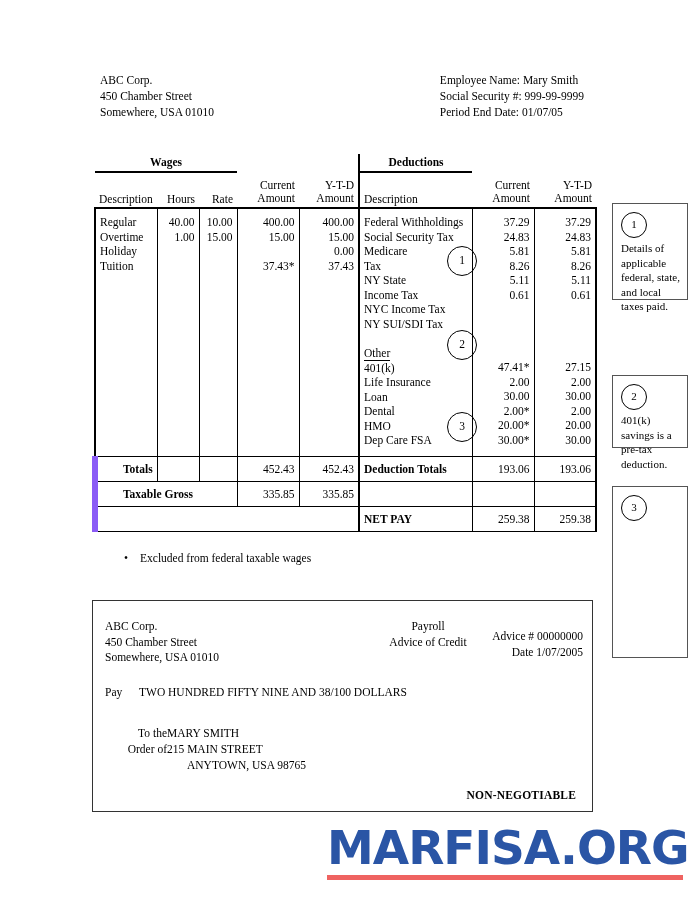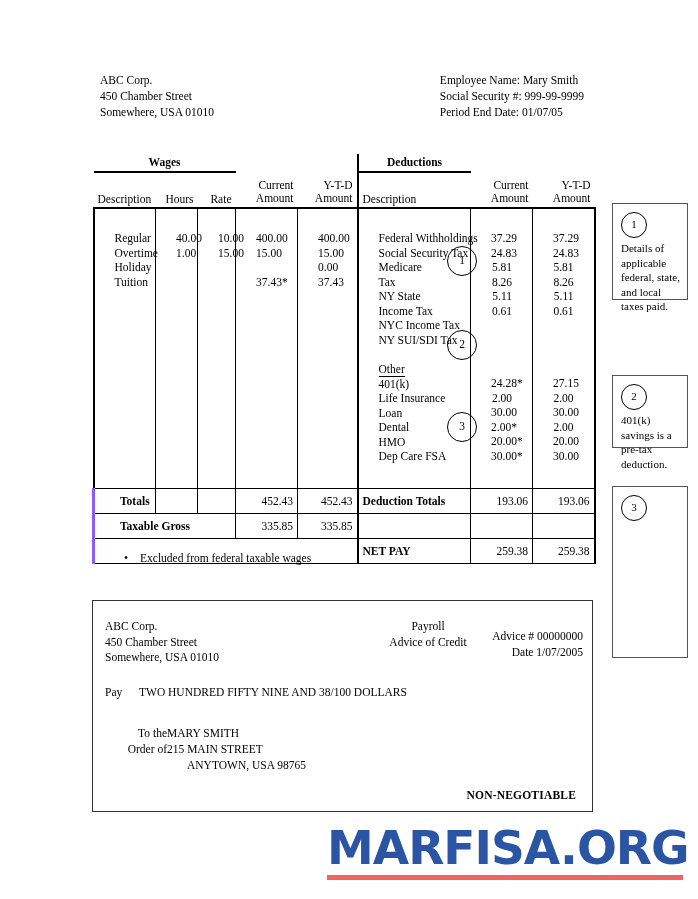--- a/index.html
+++ b/index.html
@@ -73,21 +73,21 @@
   }
   .chead .two { line-height: 13px; }
   .chead .r { text-align: right; padding-right: 4px; }
   .chead .l { text-align: left;  padding-left: 4px; }
   .chead .div { border-left: 2px solid #000; }
 
   
   .bodyrow td {
     border-left: 1.5px solid #000;
     border-right: 1.5px solid #000;
-    padding: 16px;
+    padding: 0;
   }
   .bodyrow td.thick { border-left: 2px solid #000; }
   .bodyrow td.edge  { border-right: 2px solid #000; }
   .bodyrow td.edgeL { border-left: 2px solid #000; }
 
   .cellbox { padding: 6px 4px 8px 4px; min-height: 236px; box-sizing: border-box; }
   .lines { line-height: 14.5px; font-size: 11.5px; }
   .lines .ln { display: block; white-space: nowrap; }
   .lines.r { text-align: right; }
   .lines.l { text-align: left; }
@@ -100,21 +100,21 @@
     height: 24px;
     line-height: 24px;
     border: 1.5px solid #000;
     font-weight: bold;
     font-size: 11.5px;
     padding: 0 4px;
   }
   .trow td.num { text-align: right; font-weight: normal; margin-top: 16px; }
   .trow td.thick { border-left: 2px solid #000; }
   .trow td.edge  { border-right: 2px solid #000; }
-  .trow td.edgeL { border-left: 3px solid #8b5cf6; padding-left: 25px; }
+  .trow td.edgeL { border-left: 6px solid #8b5cf6; padding-left: 25px; }
   .trow td.empty { }
 
   
   .circ {
     position: absolute;
     width: 28px; height: 28px;
     border: 1.2px solid #000;
     border-radius: 50%;
     background: transparent;
     font-size: 11.5px;
@@ -374,21 +374,21 @@
                 <span class="ln">37.29</span>
                 <span class="ln">24.83</span>
                 <span class="ln">5.81</span>
                 <span class="ln">8.26</span>
                 <span class="ln">5.11</span>
                 <span class="ln">0.61</span>
                 <span class="ln">&nbsp;</span>
                 <span class="ln">&nbsp;</span>
                 <span class="spacer-ln"></span>
                 <span class="spacer-ln"></span>
-                <span class="ln">24.28*</span>
+                <span class="ln">47.41*</span>
                 <span class="ln">2.00</span>
                 <span class="ln">30.00</span>
                 <span class="ln">2.00*</span>
                 <span class="ln">20.00*</span>
                 <span class="ln">30.00*</span>
               </div>
             </div>
       </td>
       <td class="edge">
         <div class="cellbox">

